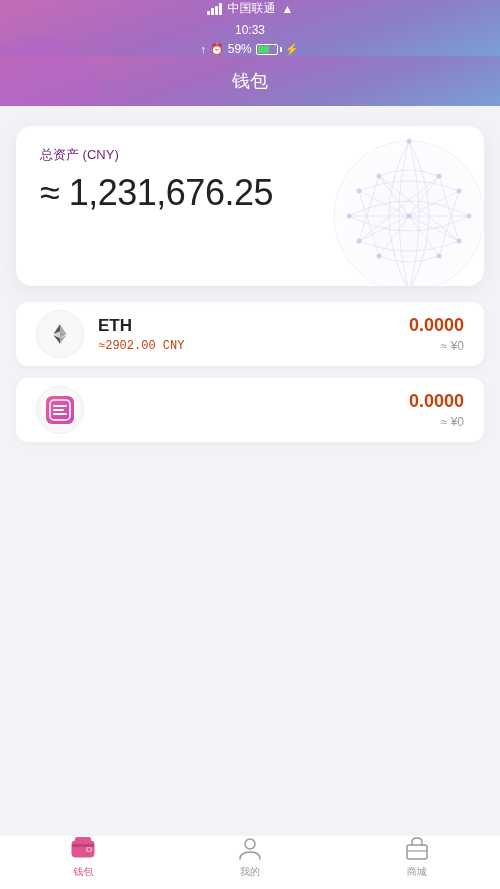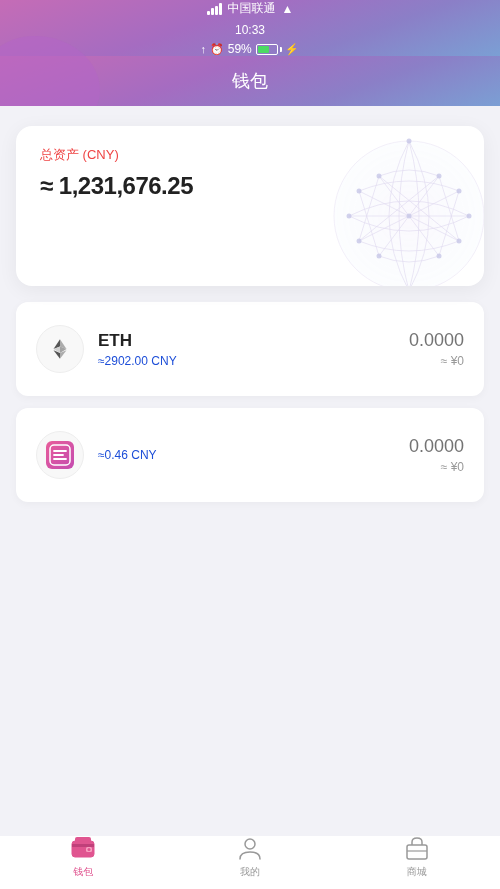--- a/index.html
+++ b/index.html
@@ -82,41 +82,41 @@
       padding: 20px 24px;
       margin-bottom: 16px;
       position: relative;
       overflow: hidden;
       box-shadow: 0 4px 20px rgba(0,0,0,0.06);
       min-height: 160px;
     }
 
     .asset-label {
       font-size: 13px;
-      color: #ef4444;
+      color: #701a75;
       margin-bottom: 8px;
     }
 
     .asset-amount {
-      font-size: 24px;
-      font-weight: 700;
+      font-size: 36px;
+      font-weight: 400;
       color: #222;
       letter-spacing: -0.5px;
     }
 
     
     .coin-list {
       background: transparent;
     }
 
     .coin-item {
       background: white;
       border-radius: 12px;
       margin-bottom: 12px;
-      padding: 23px 20px;
+      padding: 8px 20px;
       display: flex;
       align-items: center;
       box-shadow: 0 2px 8px rgba(0,0,0,0.04);
     }
 
     .coin-icon {
       width: 48px;
       height: 48px;
       border-radius: 50%;
       background: #f8f8f8;
@@ -134,31 +134,32 @@
 
     .coin-name {
       font-size: 17px;
       font-weight: 600;
       color: #222;
       margin-bottom: 3px;
     }
 
     .coin-price {
       font-size: 12px;
-      color: #1d4ed8;
+      color: #c2410c;
+      font-family: Liberation Mono, monospace;
     }
 
     .coin-balance {
       text-align: right;
     }
 
     .coin-amount {
       font-size: 18px;
-      font-weight: 400;
-      color: #737373;
+      font-weight: 700;
+      color: #c2410c;
       margin-bottom: 3px;
     }
 
     .coin-cny {
       font-size: 12px;
       color: #999;
     }
 
     
     .tab-bar {
@@ -396,21 +397,20 @@
     <div class="coin-item">
       <div class="coin-icon">
         <div class="eub-icon-inner">
           <svg width="24" height="24" viewBox="0 0 24 24" fill="none">
             <rect x="2" y="2" width="20" height="20" rx="4" fill="none" stroke="white" stroke-width="1.5"></rect>
             <path d="M6 8 L18 8 M6 12 L15 12 M6 16 L18 16" stroke="white" stroke-width="1.8" stroke-linecap="round"></path>
           </svg>
         </div>
       </div>
       <div class="coin-info">
-        <div class="coin-price">≈0.46 CNY</div>
       </div>
       <div class="coin-balance">
         <div class="coin-amount">0.0000</div>
         <div class="coin-cny">≈ ¥0</div>
       </div>
     </div>
 
   </div>
 </div>
 

